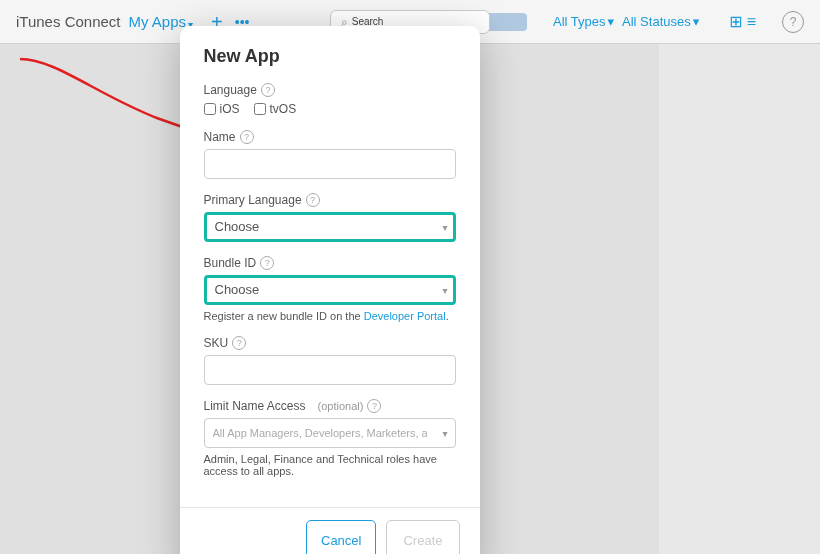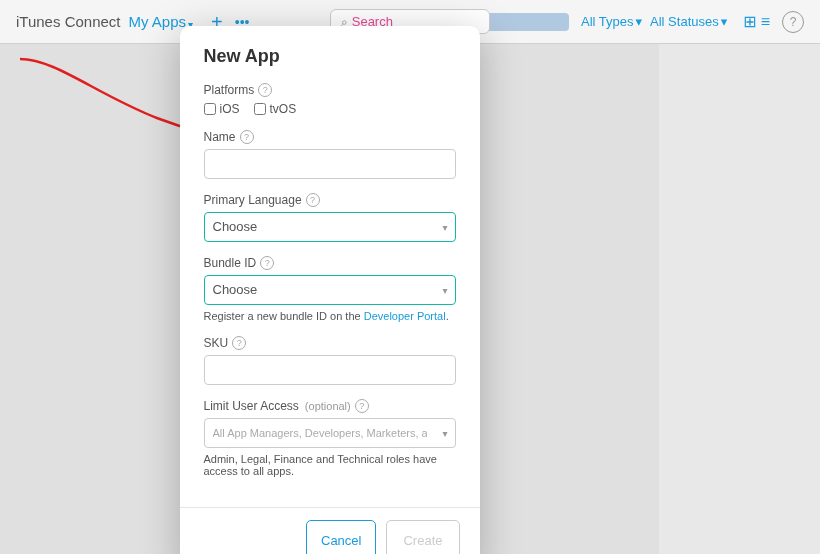--- a/index.html
+++ b/index.html
@@ -78,28 +78,28 @@
       border-radius: 6px;
       padding: 4px 10px;
       width: 160px;
     }
     .search-icon {
       color: #999;
       font-size: 12px;
       margin-right: 4px;
     }
     .search-input-text {
-      font-size: 13px;
-      color: #ec4899;
+      font-size: 10px;
+      color: #404040;
     }
     .header-right {
       margin-left: auto;
       display: flex;
       align-items: center;
-      gap: 12px;
+      gap: 26px;
     }
     .user-badge {
       background: #b0c8e0;
       border-radius: 4px;
       width: 100px;
       height: 18px;
     }
     .filter-group {
       display: flex;
       align-items: center;
@@ -230,21 +230,21 @@
       color: #333;
       outline: none;
       background: #fff;
     }
     .select-wrapper {
       position: relative;
     }
     .select-input {
       width: 100%;
       height: 30px;
-      border: 1px solid #14b8a6;
+      border: 3px solid #14b8a6;
       border-radius: 4px;
       padding: 0 28px 0 8px;
       font-size: 13px;
       color: #555;
       outline: none;
       background: #fff;
       appearance: none;
       cursor: pointer;
     }
     .select-chevron {
@@ -274,21 +274,21 @@
       font-size: 11px;
       color: #aaa;
       outline: none;
       background: #fff;
       appearance: none;
       cursor: pointer;
     }
     .optional-label {
       color: #999;
       font-size: 11px;
-      margin-left: 2px;
+      margin-left: 8px;
     }
     .access-note {
       font-size: 11px;
       color: #555;
       margin-top: 5px;
     }
     .modal-footer {
       border-top: 1px solid #e5e5e5;
       padding: 12px 20px;
       display: flex;
@@ -374,21 +374,21 @@
 
   <div class="modal-overlay">
     <div class="modal">
       <div class="modal-header">
         <div class="modal-title">New App</div>
       </div>
       <div class="modal-body">
 
         <div class="form-group">
           <div class="form-label">
-            <span>Platforms</span>
+            <span>Language</span>
             <span class="help-icon">?</span>
           </div>
           <div class="platforms-row">
             <label class="checkbox-label">
               <input type="checkbox" style="">
               <span>iOS</span>
             </label>
             <label class="checkbox-label">
               <input type="checkbox" style="">
               <span>tvOS</span>
@@ -437,21 +437,21 @@
         <div class="form-group">
           <div class="form-label">
             <span>SKU</span>
             <span class="help-icon">?</span>
           </div>
           <input type="text" class="text-input" value="" style="">
         </div>
 
         <div class="form-group">
           <div class="form-label">
-            <span>Limit User Access</span>
+            <span>Limit Name Access</span>
             <span class="optional-label">(optional)</span>
             <span class="help-icon">?</span>
           </div>
           <div class="select-wrapper">
             <select class="limit-access-select">
               <option>All App Managers, Developers, Marketers, and S...</option>
             </select>
             <span class="select-chevron">▾</span>
           </div>
           <div class="access-note">Admin, Legal, Finance and Technical roles have access to all apps.</div>

